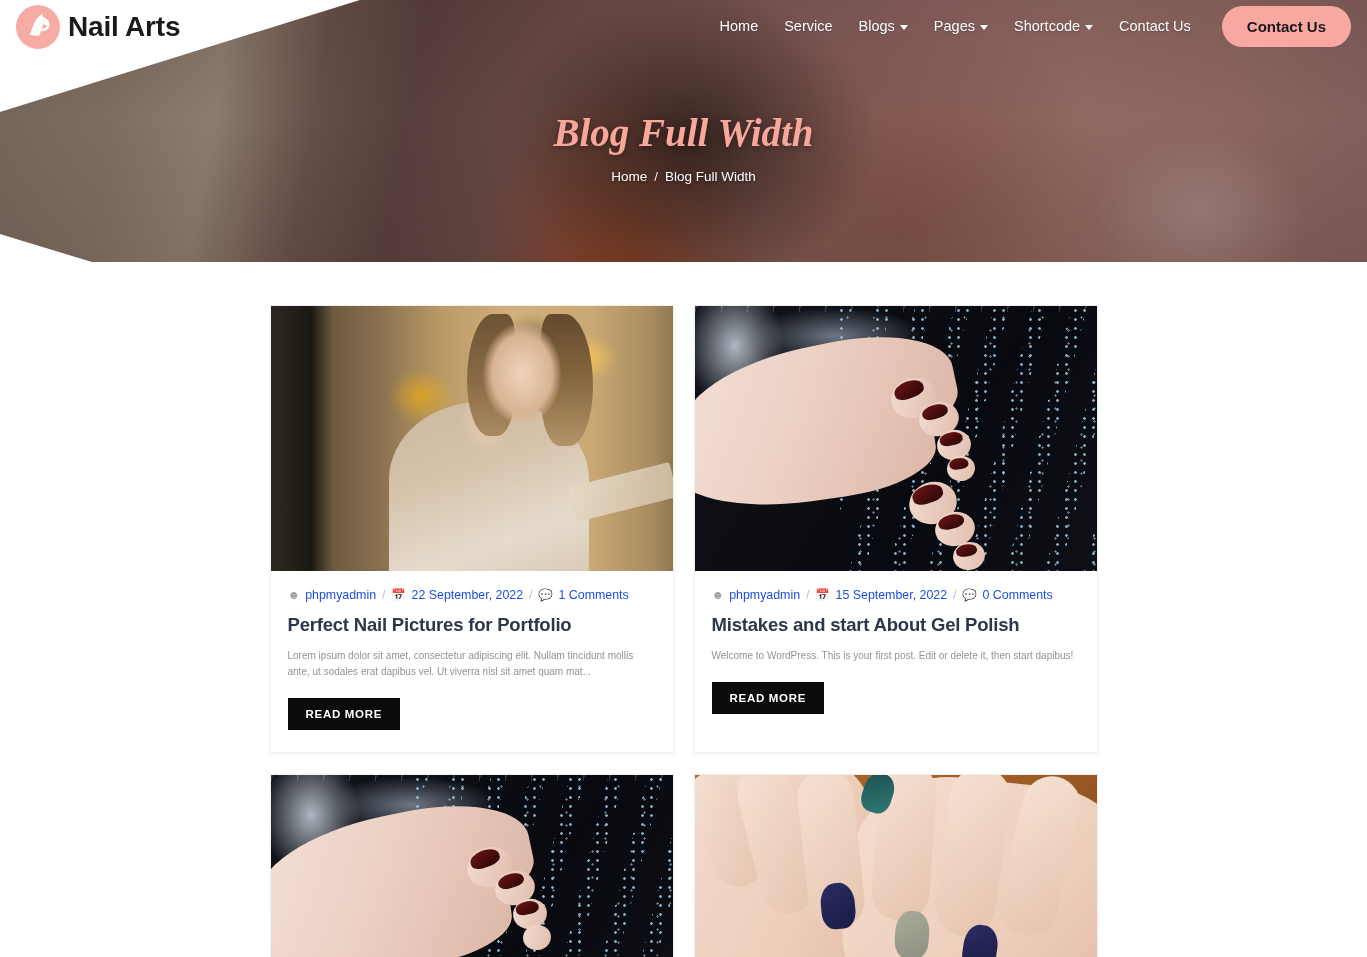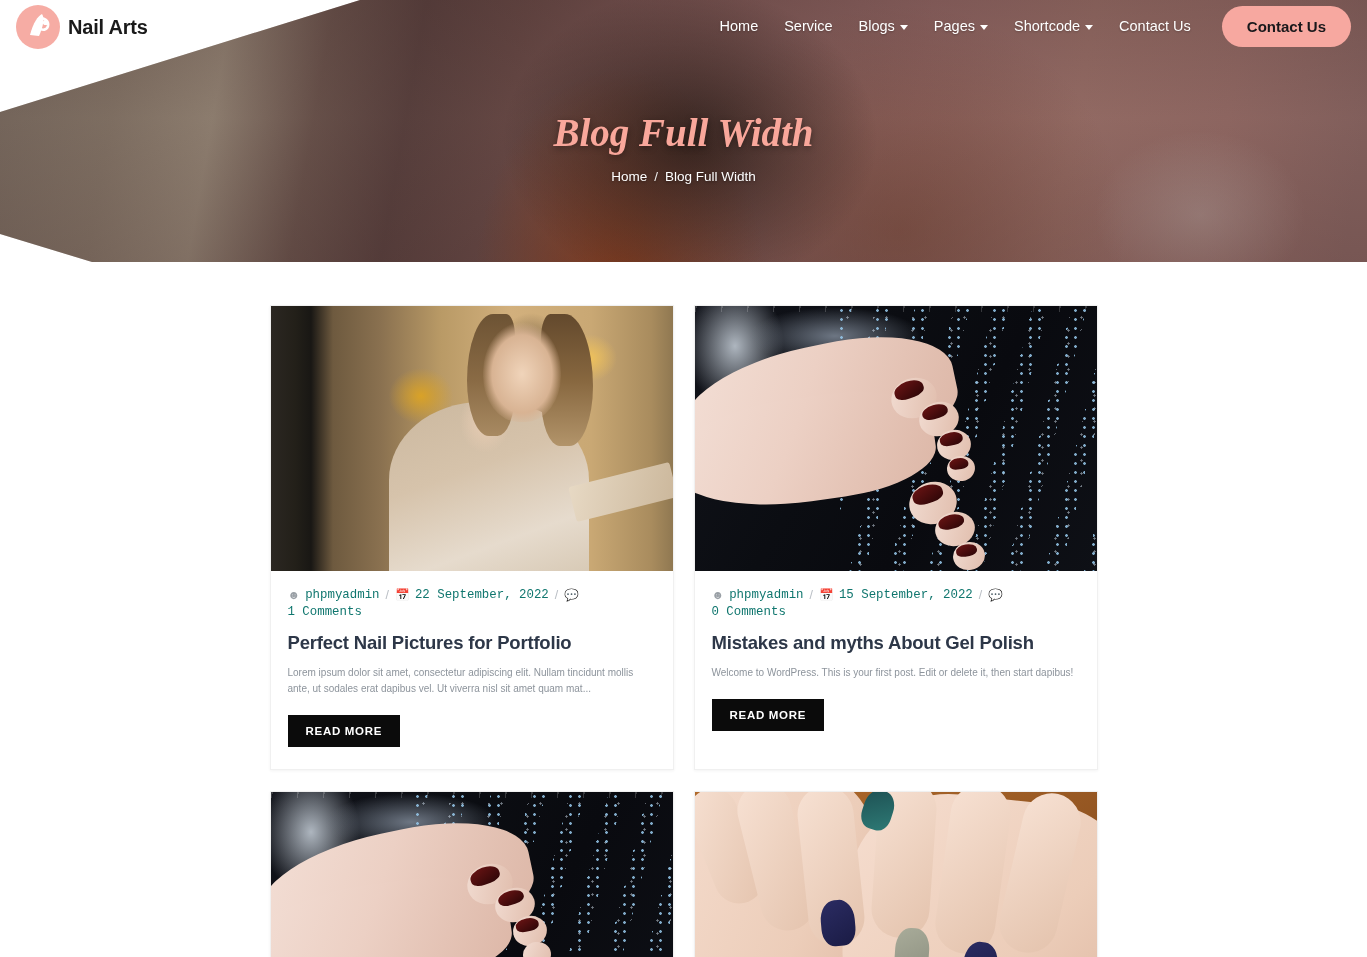--- a/index.html
+++ b/index.html
@@ -56,21 +56,21 @@
     position:absolute; top:0; left:0; right:0; height:53px;
     display:flex; align-items:center; z-index:10;
   }
   .brand { display:flex; align-items:center; gap:8px; padding-left:16px; }
   .brand-mark {
     width:44px; height:44px; border-radius:50%;
     background:#f6aca4; position:relative; flex:0 0 auto;
   }
   .brand-mark svg { position:absolute; inset:0; }
   .brand-name {
-    font-size:20px; font-weight:700; letter-spacing:-.2px;
+    font-size:28px; font-weight:700; letter-spacing:-.2px;
     color:#1a1a1a; line-height:1;
   }
 
   .nav { margin-left:auto; display:flex; align-items:center; gap:0; padding-right:16px; }
   .nav-item {
     color:#ffffff; font-size:14.5px; font-weight:400;
     padding:0 13px; line-height:53px; white-space:nowrap;
     display:flex; align-items:center; gap:5px; cursor:pointer;
     text-shadow:0 1px 2px rgba(0,0,0,.25);
   }
@@ -218,21 +218,21 @@
   .ns { background:linear-gradient(150deg,#a9ac9a,#8d9080); }
   .nt { background:linear-gradient(150deg,#1d4f52,#2e7b76); }
 
   
   .card-body { padding:18px 17px 22px 17px; }
   .meta {
     display:flex; align-items:center; gap:5px; flex-wrap:wrap;
     font-size:12.4px; color:#f8a99a; line-height:1;
   }
   .meta .ico { color:#9aa0a6; font-size:12px; display:inline-block; }
-  .meta a { color:#0f766e; cursor:pointer; text-decoration:none;font-family:Liberation Mono, monospace; }
+  .meta a { color:#1d4ed8; cursor:pointer; text-decoration:none; }
   .meta .sep { color:#b9bec4; margin:0 1px; }
   .post-title {
     margin-top:12px; font-size:18.5px; font-weight:700; color:#2d3748;
     line-height:1.25; letter-spacing:-.2px; cursor:pointer;
   }
   .excerpt {
     margin-top:11px; font-size:10px; color:#8d949c; line-height:1.62;
   }
   .read-more {
     margin-top:18px; display:inline-block;
@@ -360,21 +360,21 @@
         <div class="meta">
           <span class="ico">☻</span>
           <a>phpmyadmin</a>
           <span class="sep">/</span>
           <span class="ico">📅</span>
           <a>15 September, 2022</a>
           <span class="sep">/</span>
           <span class="ico">💬</span>
           <a>0 Comments</a>
         </div>
-        <h2 class="post-title">Mistakes and myths About Gel Polish</h2>
+        <h2 class="post-title">Mistakes and start About Gel Polish</h2>
         <p class="excerpt">Welcome to WordPress. This is your first post. Edit or delete it, then start dapibus!</p>
         <button class="read-more">READ MORE</button>
       </div>
     </article>
 
     <article class="card">
       <div class="card-media">
         <div class="ph-feet">
           <span class="dots"></span>
           <span class="footB"></span>

